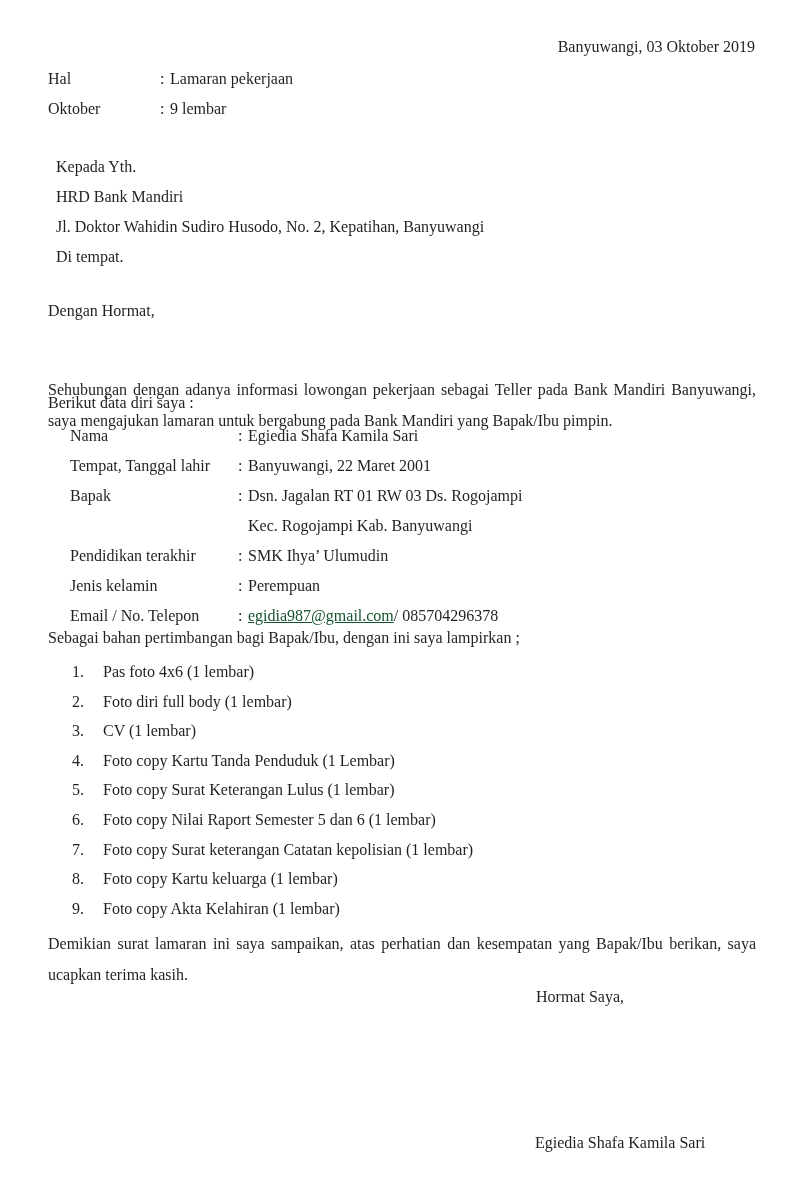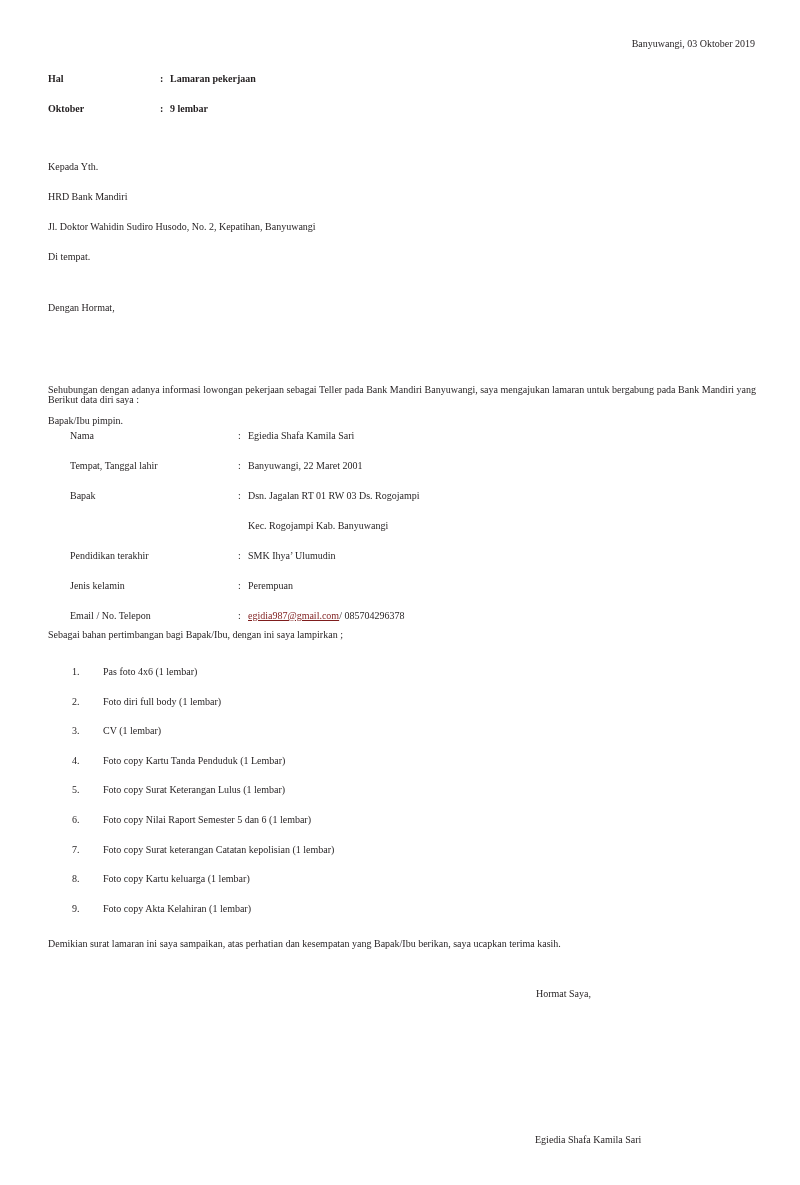--- a/index.html
+++ b/index.html
@@ -7,39 +7,38 @@
     padding: 0;
     background: #ffffff;
   }
   .page {
     position: relative;
     width: 800px;
     height: 1185px;
     background: #ffffff;
     font-family: "Liberation Serif", "DejaVu Serif", serif;
     color: #231f20;
-    font-size: 10px;
+    font-size: 16px;
     overflow: hidden;
   }
   .date-line {
     position: absolute;
     top: 38px;
     right: 45px;
     white-space: nowrap;
   }
   .header-block {
     position: absolute;
     top: 64px;
     left: 48px;
   }
   .kv-row {
     display: flex;
     align-items: flex-end;
     line-height: 30px;
-    font-weight: bold;
   }
   .kv-row .k {
     width: 112px;
     flex: 0 0 112px;
   }
   .kv-row .sep {
     width: 10px;
     flex: 0 0 10px;
   }
   .kv-row .v {
@@ -47,20 +46,21 @@
     white-space: nowrap;
   }
   .recipient {
     position: absolute;
     top: 152px;
     left: 48px;
     line-height: 30px;
   }
   .recipient div {
     white-space: nowrap;
+    margin-left: 8px;
   }
   .salutation {
     position: absolute;
     top: 302px;
     left: 48px;
   }
   .body-par {
     position: absolute;
     left: 48px;
     width: 708px;
@@ -94,21 +94,21 @@
   }
   .data-row .dv {
     flex: 1 1 auto;
     white-space: nowrap;
   }
   .data-row.cont .dk,
   .data-row.cont .dsep {
     visibility: hidden;
   }
   a.email {
-    color: #7f1d1d;
+    color: #14532d;
     text-decoration: underline;
   }
   .attach-intro {
     position: absolute;
     top: 629px;
     left: 48px;
   }
   .attach-list {
     position: absolute;
     top: 657px;

